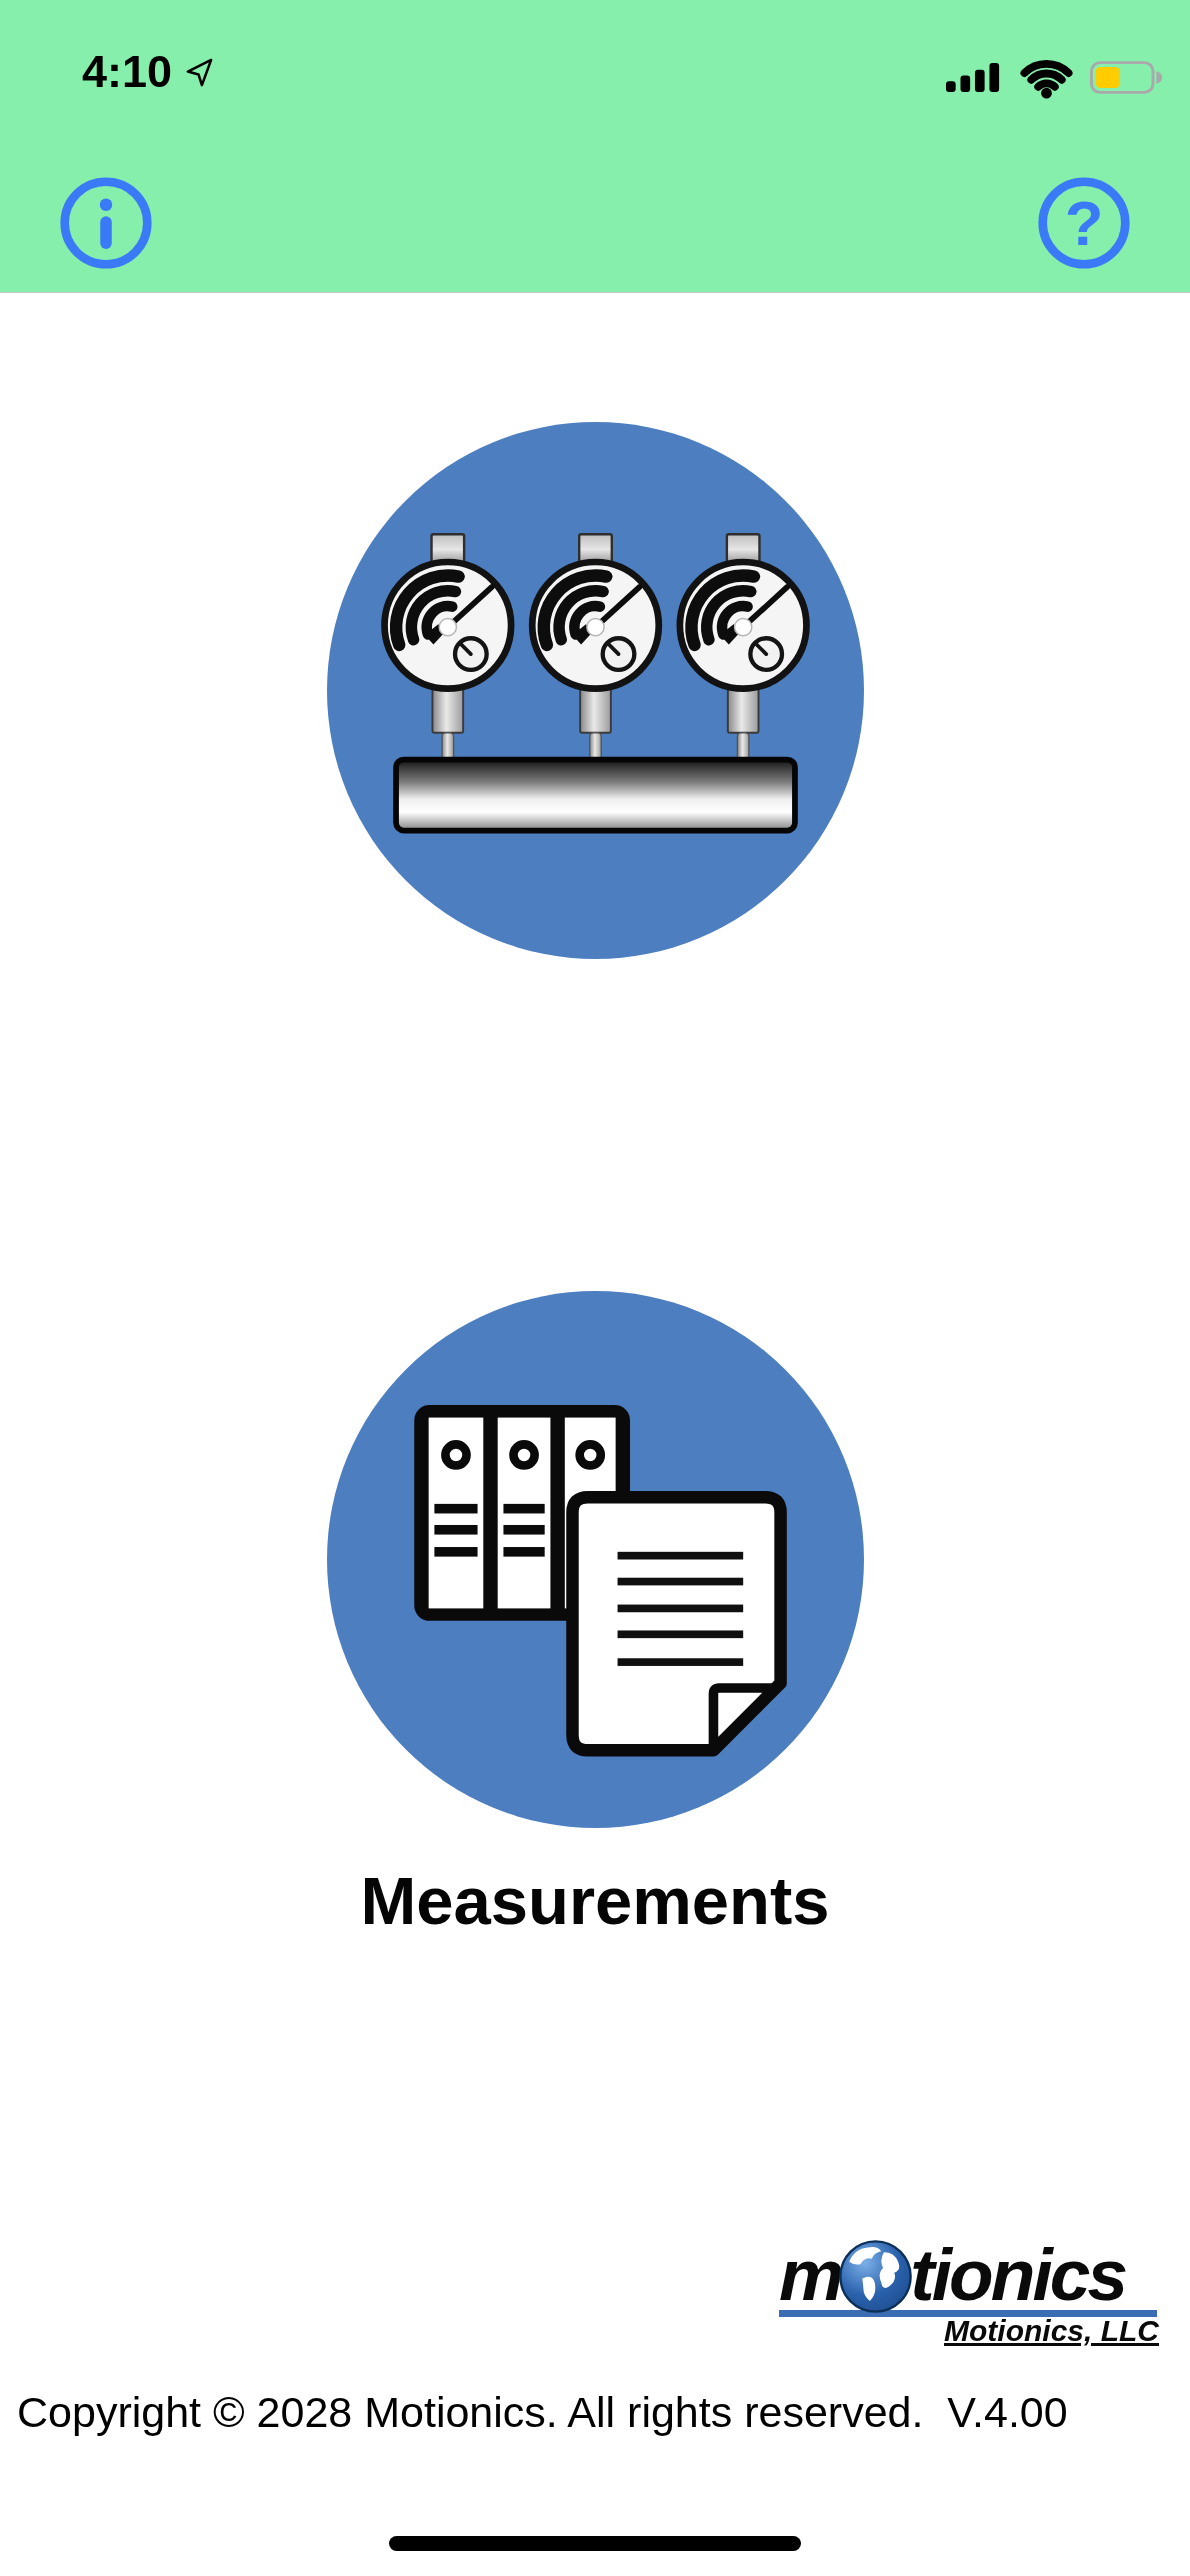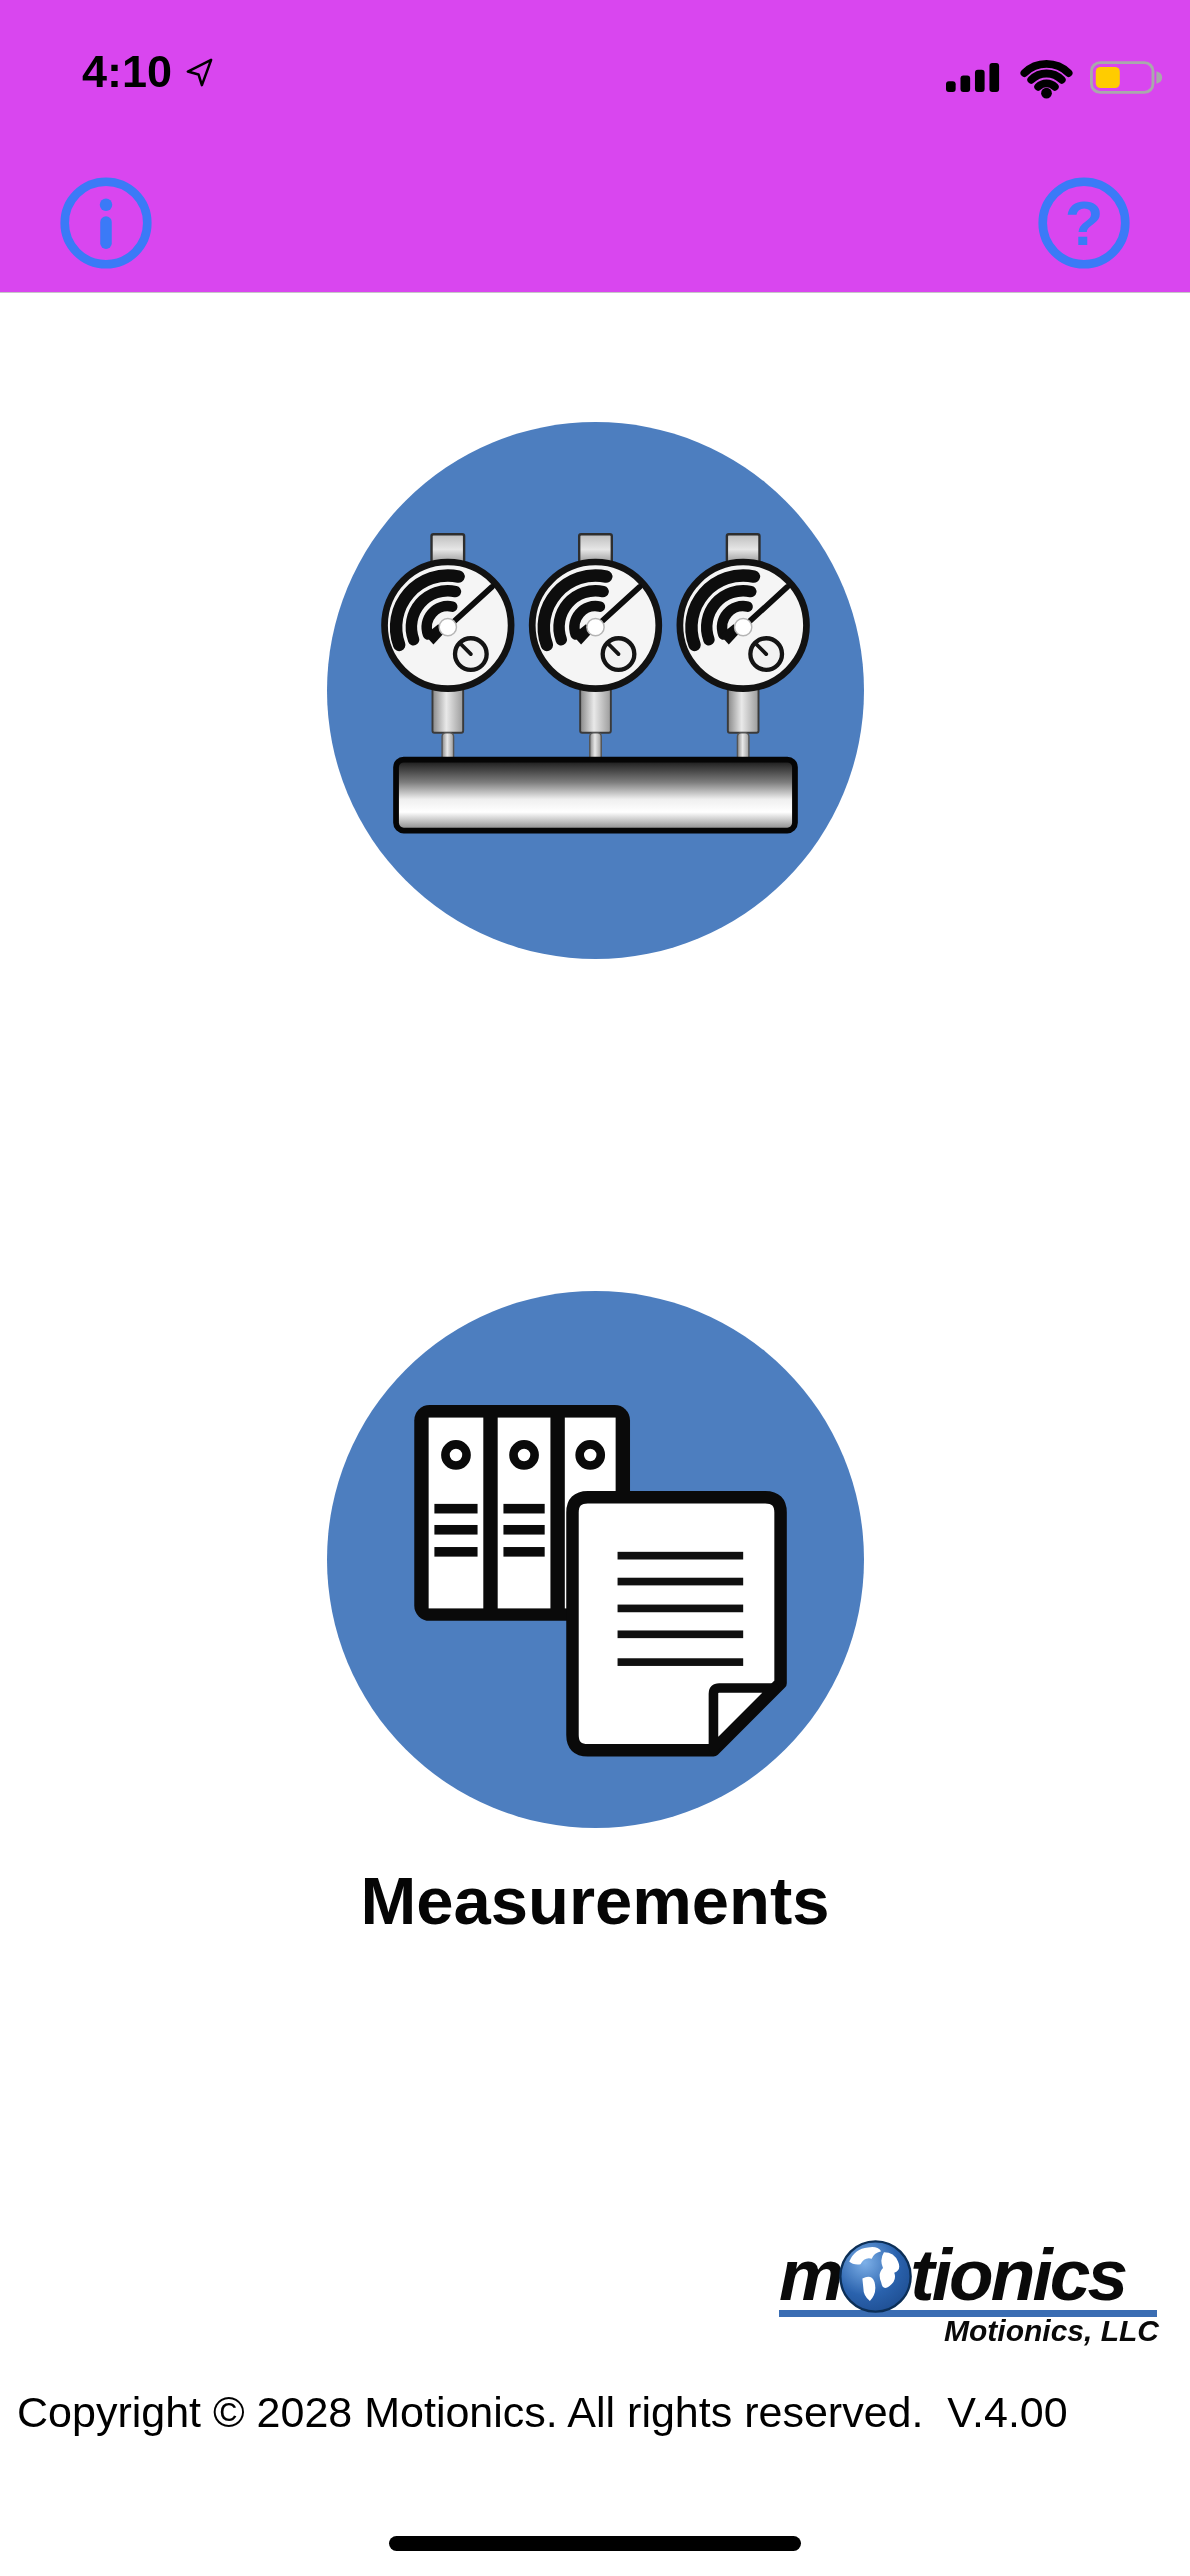--- a/index.html
+++ b/index.html
@@ -9,21 +9,21 @@
     --battery-yellow:#ffcc00;
     --logo-blue:#3a6db3;
   }
   #screen{
     position:relative;width:1190px;height:2576px;background:#ffffff;
     font-family:"Liberation Sans","DejaVu Sans",sans-serif;overflow:hidden;
   }
   
   .chrome{
     position:absolute;top:0;left:0;width:100%;height:293px;
-    background:#d946ef;border-bottom:1.9px solid #c6c6c8;box-sizing:border-box;
+    background:#86efac;border-bottom:1.9px solid #c6c6c8;box-sizing:border-box;
   }
   .time-wrap{
     position:absolute;left:82px;top:46px;display:flex;align-items:center;gap:9.6px;
     font-size:45px;font-weight:bold;color:#000;letter-spacing:0px;
   }
   .right-status{
     position:absolute;right:25px;top:54px;display:flex;align-items:center;gap:14.4px;height:46px;
   }
   .nav-icon{position:absolute;top:175px;width:96px;height:96px;}
   .nav-icon.left{left:58px;}
@@ -48,21 +48,21 @@
     position:absolute;left:0;right:1.9px;top:69px;height:6.7px;
     background:var(--logo-blue);z-index:1;
   }
   .logo-word{
     position:absolute;left:0;top:-3.8px;display:flex;align-items:center;z-index:2;
     font-style:italic;font-weight:bold;font-size:73px;letter-spacing:-2.9px;color:#0a0a0a;line-height:1;
   }
   .logo-globe{width:75px;height:75px;margin:0 -2.9px;position:relative;top:1.9px;z-index:3;}
   .logo-sub{
     position:absolute;right:0;top:73px;z-index:2;
-    font-style:italic;font-weight:bold;font-size:30px;color:#0a0a0a;letter-spacing:0px;
+    font-style:italic;font-weight:bold;font-size:30px;color:#0a0a0a;letter-spacing:0px;text-decoration:underline;
   }
   .copyright{
     position:absolute;left:17px;top:2388px;font-size:43px;color:#000;white-space:pre;
   }
   .home-indicator{
     position:absolute;left:50%;transform:translateX(-50%);top:2536px;
     width:412px;height:15.3px;border-radius:8.6px;background:#000;
   }
 </style>
 </head>

